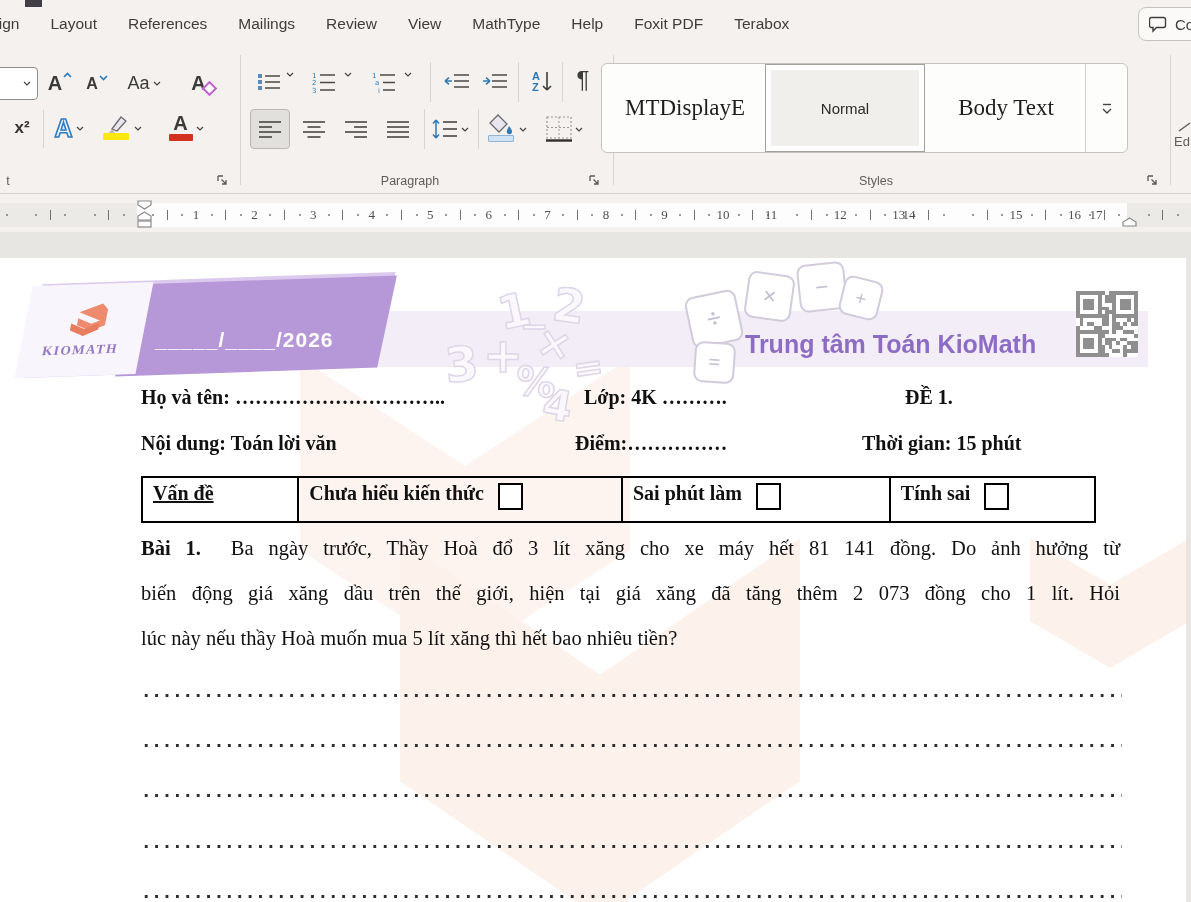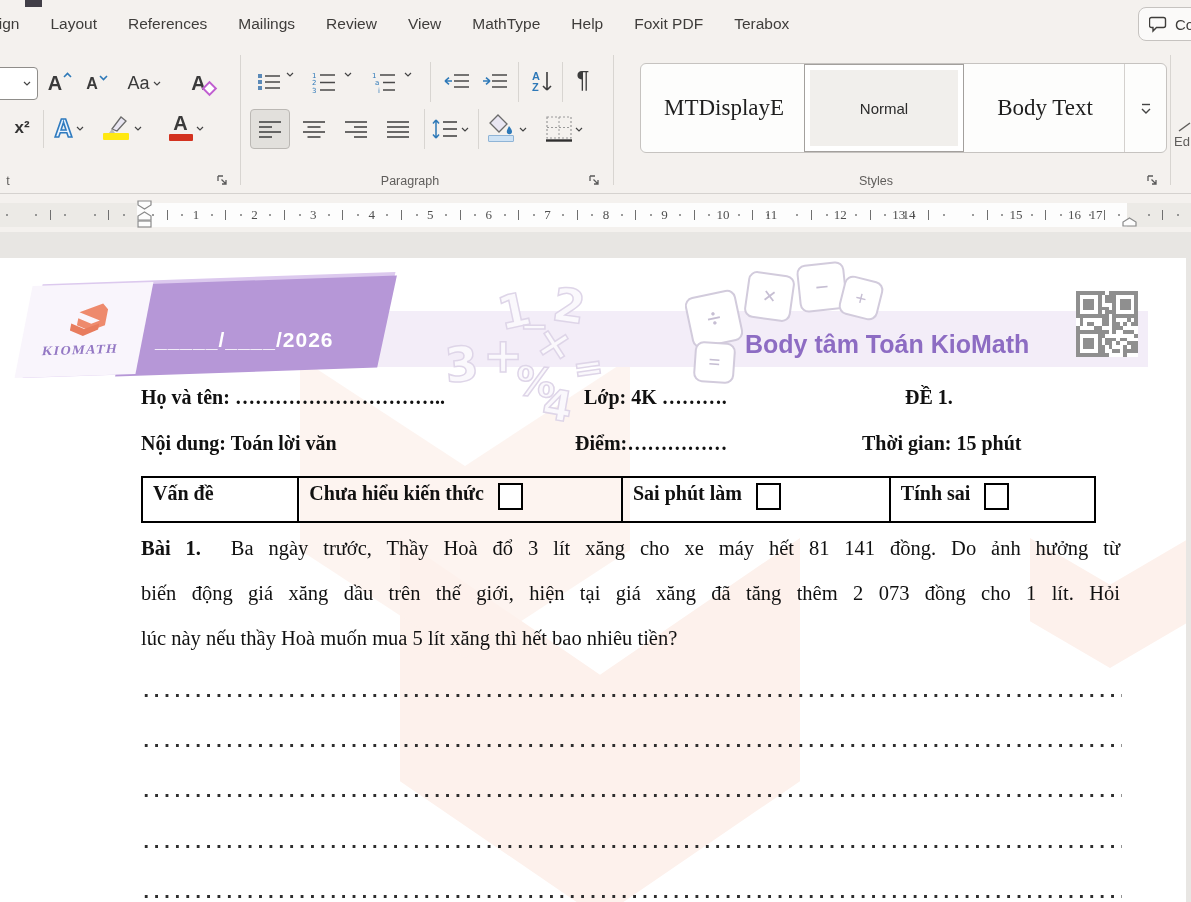--- a/index.html
+++ b/index.html
@@ -23,21 +23,21 @@
   .launcher { position:absolute; top:127px; width:14px; height:14px; cursor:pointer; }
   .rbtn { position:absolute; display:flex; align-items:center; justify-content:center; color:#333; cursor:pointer; }
   .chev { display:inline-block; margin-left:3px; }
   .icon-a { font-size:20px; font-weight:bold; color:#3a3a3a; line-height:1; }
   .combo { position:absolute; left:-20px; top:20px; width:58px; height:33px; background:#fff; border:1px solid #8f8d8a; border-radius:4px; }
   .combo .chev { position:absolute; right:6px; top:13px; }
   .selbox { background:#e2e0dc; border:1px solid #bbb8b4; border-radius:4px; }
   .underbar { position:absolute; left:3px; bottom:3px; height:7px; border-radius:1px; }
 
   
-  .styles-box { position:absolute; left:640px; top:16px; width:527px; height:90px; background:#fdfdfc;
+  .styles-box { position:absolute; left:601px; top:16px; width:527px; height:90px; background:#fdfdfc;
     border:1px solid #c6c3c0; border-radius:6px; }
   .style-tile { position:absolute; top:0; height:88px; display:flex; align-items:center; justify-content:center; cursor:pointer; }
   .tile-serif { font-family:"Liberation Serif", serif; font-size:23px; color:#1e1e1e; }
   .tile-normal { left:163px; width:160px; border:1.5px solid #a3a09d; background:#f1efec;
     box-shadow: inset 0 0 0 5px #fff; font-size:15px; color:#2b2b2b; }
   .styles-more { position:absolute; left:483px; top:0; width:43px; height:88px; border-left:1px solid #d4d1ce;
     display:flex; flex-direction:column; align-items:center; justify-content:center; gap:2px; cursor:pointer; }
   .edit-sliver { position:absolute; left:1174px; top:75px; font-size:13px; color:#5f5d5b; }
 
   
@@ -72,21 +72,21 @@
   .qr { position:absolute; left:1076px; top:33px; width:62px; height:66px; background:#fff;
     display:grid; grid-template-columns:repeat(17,1fr); grid-template-rows:repeat(17,1fr); }
   .qr div.on { background:#8f8f8f; }
 
   
   .doc-serif { font-family:"Liberation Serif", serif; color:#111; }
   .info-line { position:absolute; font-weight:bold; font-size:20px; }
   .rubric { position:absolute; left:141px; top:218px; width:955px; height:47px; display:flex;
     border:2px solid #000; font-weight:bold; font-size:20px; }
   .rubric .cell { border-left:2px solid #000; padding:4px 0 0 10px; display:flex; align-items:flex-start; }
-  .rubric .cell:first-child { border-left:none; }
+  .rubric .cell:first-child { border-left:none;text-decoration:underline; }
   .cbx { width:25px; height:27px; border:2.5px solid #000; margin-left:14px; margin-top:1px; background:#fff; }
   .problem { position:absolute; left:141px; top:268px; width:979px; font-size:20.5px; line-height:45px; }
   .jline { text-align:justify; text-align-last:justify; }
   .dotline { position:absolute; left:141px; width:981px; height:5px;
     background-image:radial-gradient(circle 1.6px, #2d2d2d 98%, transparent); background-size:10.4px 5px; background-repeat:repeat-x; }
 
   svg { display:block; }
 </style>
 </head>
 <body>
@@ -502,21 +502,21 @@
           <span class="doodle" style="left: 543px; top: 123px; font-size: 42px; transform: rotate(10deg);">4</span>
           <span class="doodle" style="left: 520px; top: 48px; font-size: 34px; transform: rotate(0deg);">−</span>
         </div>
       <div style="position:absolute;inset:0;">
           <div class="die" style="left: 688px; top: 35px; width: 52px; height: 52px; transform: rotate(-12deg); font-size: 26px;">÷</div>
           <div class="die" style="left: 746px; top: 15px; width: 47px; height: 47px; transform: rotate(8deg); font-size: 24px;">×</div>
           <div class="die" style="left: 798px; top: 5px; width: 48px; height: 48px; transform: rotate(-6deg); font-size: 24px;">−</div>
           <div class="die" style="left: 841px; top: 20px; width: 40px; height: 40px; transform: rotate(14deg); font-size: 20px;">+</div>
           <div class="die" style="left: 694px; top: 84px; width: 41px; height: 41px; transform: rotate(4deg); font-size: 21px;">=</div>
         </div>
-      <div class="center-txt" style="font-family:'Liberation Sans',sans-serif;">Body tâm Toán KioMath</div>
+      <div class="center-txt" style="font-family:'Liberation Sans',sans-serif;">Trung tâm Toán KioMath</div>
       <div class="qr">
           <div class="on"></div>
           <div class="on"></div>
           <div class="on"></div>
           <div class="on"></div>
           <div class="on"></div>
           <div class="on"></div>
           <div class="on"></div>
           <div class="on"></div>
           <div></div>

